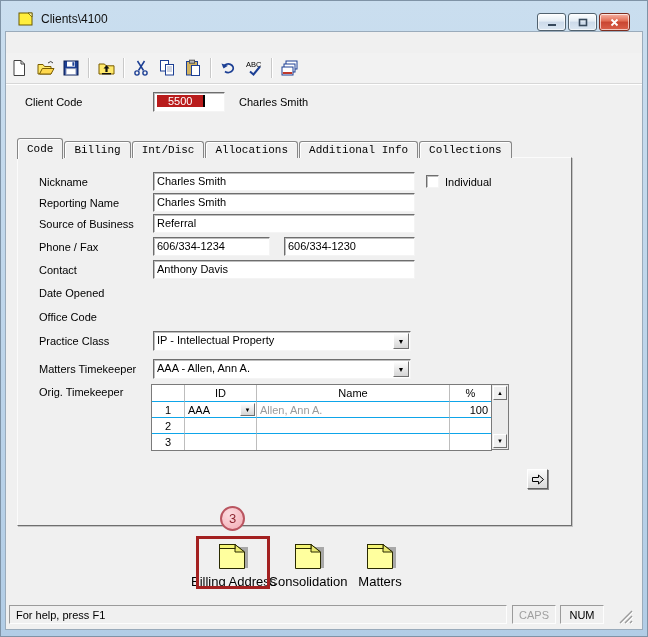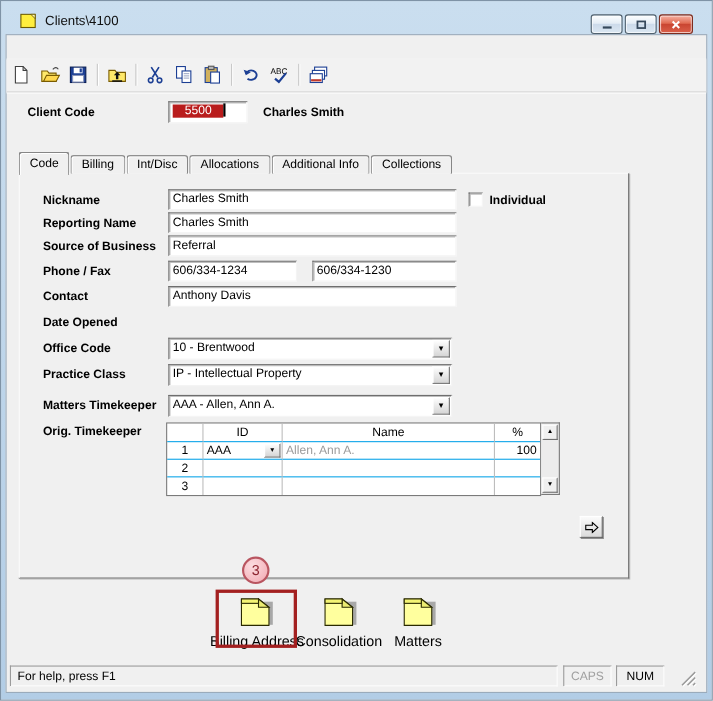--- a/index.html
+++ b/index.html
@@ -22,36 +22,36 @@
   
   .menubar { position:absolute; left:5px; top:32px; width:636px; height:20px; background:#fbfbfb;
              display:flex; align-items:center; padding-left:16px; font-size:12px; }
   .menu-item { padding:2px 9px; }
   .toolbar { position:absolute; left:5px; top:52px; width:636px; height:31px; background:#f2f2f2;
              border-bottom:1px solid #d7d7d7; box-shadow:0 1px 0 #ffffff; display:flex; align-items:center; }
   .tb-btn { width:26px; height:24px; display:flex; align-items:center; justify-content:center; }
   .tb-sep { width:1px; height:20px; background:#c9c9c9; margin:0 4px; box-shadow:1px 0 0 #ffffff; }
 
   
-  .lbl { position:absolute; font-size:11px; white-space:nowrap;font-weight:bold; }
+  .lbl { position:absolute; font-size:11px; white-space:nowrap; }
   .field { position:absolute; background:#fff; border:1px solid; border-color:#6e6e6e #f4f4f4 #f4f4f4 #6e6e6e;
            box-shadow:inset 1px 1px 0 rgba(70,70,70,.35); font-size:11px; line-height:17px; padding:0 3px; white-space:nowrap; overflow:hidden; }
   .combo { padding-right:18px; }
   .combo-btn { position:absolute; right:1px; top:1px; bottom:1px; width:16px;
                background:linear-gradient(#fdfdfd,#d5d5d5); border:1px solid; border-color:#ffffff #6f6f6f #6f6f6f #ffffff;
                display:flex; align-items:center; justify-content:center; font-size:7px; color:#000; line-height:1; }
   .checkbox { position:absolute; width:13px; height:13px; background:#fff; border:1px solid; border-color:#6e6e6e #f4f4f4 #f4f4f4 #6e6e6e;
               box-shadow:inset 1px 1px 0 rgba(70,70,70,.35); }
   .sel { background:#b91c1c; color:#fff; padding:0 11px; }
   .caret { display:inline-block; width:2px; height:12px; background:#000; vertical-align:-2px; }
 
   
   .tabs { position:absolute; left:16px; top:136px; height:21px; display:flex; align-items:flex-end; z-index:3; }
   .tab { height:17px; line-height:16px; padding:0 9px; background:#f0f0f0; border:1px solid #868686; border-bottom:none;
-         border-radius:3px 3px 0 0; box-shadow:inset 1px 1px 0 #fff; margin-right:1px; font-size:11px; }
+         border-radius:3px 3px 0 0; box-shadow:inset 1px 1px 0 #fff; margin-right:1px; font-size:11px;font-family:Liberation Mono, monospace; }
   .tab.active { height:21px; line-height:20px; position:relative; z-index:4; margin-bottom:-1px; }
   .panel { position:absolute; left:16px; top:156px; width:555px; height:369px;
            border:1px solid; border-color:#fbfbfb #6f6f6f #6f6f6f #fbfbfb; box-shadow:1px 1px 0 rgba(0,0,0,.18); }
 
   
   .tk-table { position:absolute; left:150px; top:383px; display:grid; grid-template-columns:33px 72px 193px 41px;
               grid-template-rows:17px 16px 16px 16px; border:1px solid #7a7a7a; background:#fff; font-size:11px; }
   .tk-cell { border-right:1px solid #bdbdbd; border-bottom:1px solid #0ea5e9; display:flex; align-items:center;
              justify-content:center; overflow:hidden; white-space:nowrap; }
   .tk-cell.last-col { border-right:none; }
@@ -220,24 +220,20 @@
 
   <div class="field" style="left:152px;top:171px;width:262px;height:19px">Charles Smith</div>
   <div class="checkbox" style="left:425px;top:174px"></div>
   <span class="lbl" style="left:444px;top:175px">Individual</span>
   <div class="field" style="left:152px;top:192px;width:262px;height:19px">Charles Smith</div>
   <div class="field" style="left:152px;top:213px;width:262px;height:19px">Referral</div>
   <div class="field" style="left:152px;top:236px;width:117px;height:19px">606/334-1234</div>
   <div class="field" style="left:283px;top:236px;width:131px;height:19px">606/334-1230</div>
   <div class="field" style="left:152px;top:259px;width:262px;height:19px">Anthony Davis</div>
 
-  <div class="field combo" style="left:152px;top:306px;width:258px;height:20px">
-    <span>10 - Brentwood</span>
-    <span class="combo-btn">▼</span>
-  </div>
   <div class="field combo" style="left:152px;top:358px;width:258px;height:20px">
     <span>AAA - Allen, Ann A.</span>
     <span class="combo-btn">▼</span>
   </div>
   <div class="field combo" style="left:152px;top:330px;width:258px;height:20px">
     <span>IP - Intellectual Property</span>
     <span class="combo-btn">▼</span>
   </div>
 
   <div class="tk-table">

